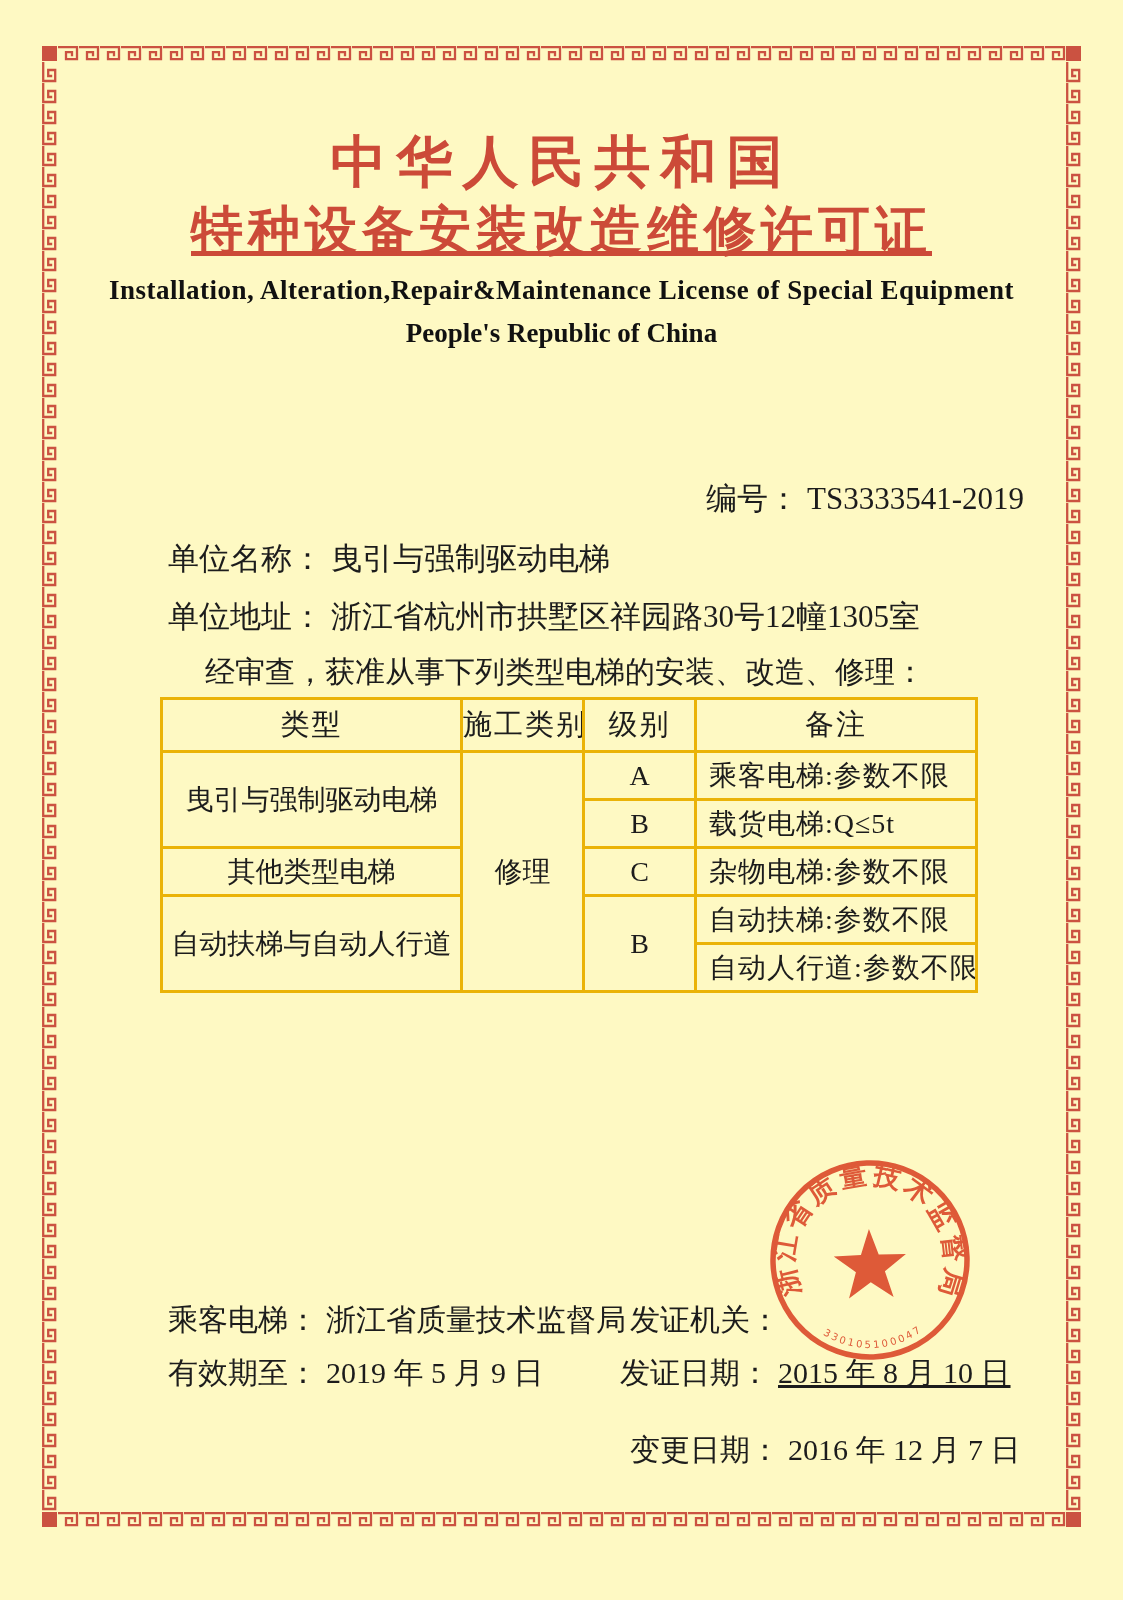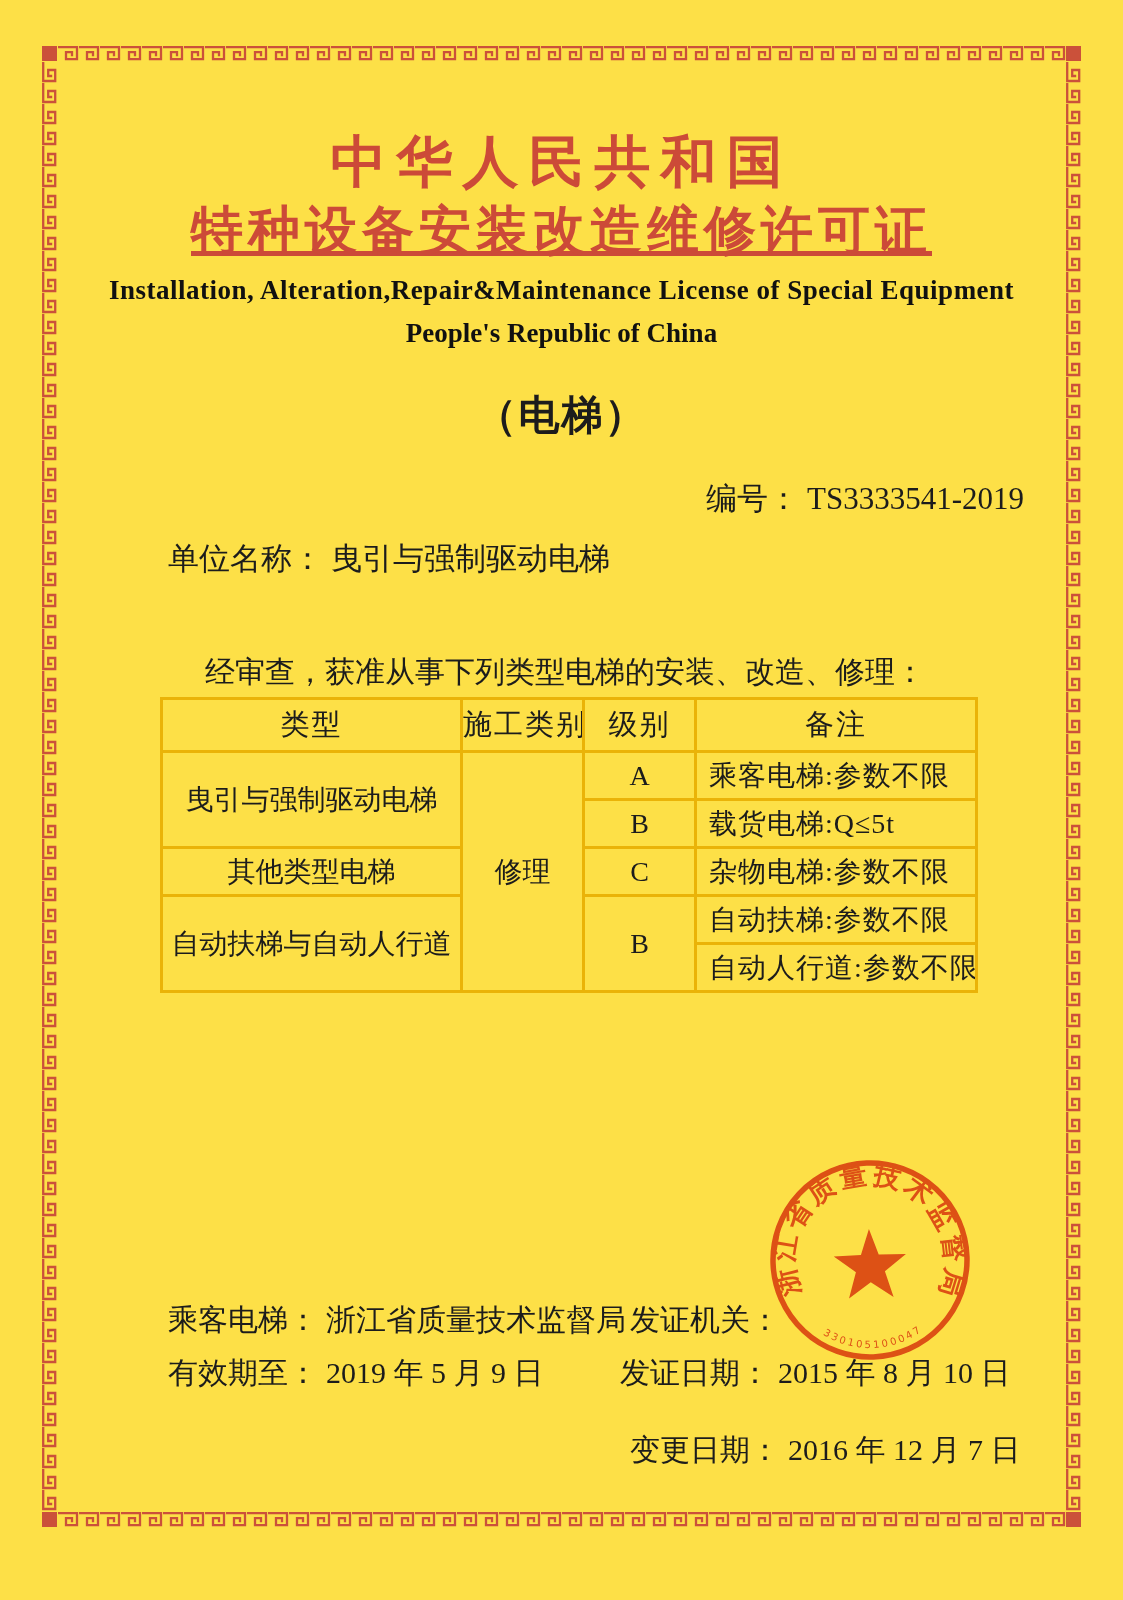--- a/index.html
+++ b/index.html
@@ -1,18 +1,18 @@
 <!DOCTYPE html>
 <html><head>
 <meta charset="utf-8">
 <style>
   html,body{margin:0;padding:0;background:#e8e8e6;}
   .page{
     position:relative;width:1123px;height:1600px;margin:0 auto;
-    background:#fde047;overflow:hidden;
+    background:#fef9c3;overflow:hidden;
     font-family:"Liberation Serif","DejaVu Serif",serif;color:#1c1c1c;
   }
   .frame-svg{position:absolute;left:0;top:0;pointer-events:none;}
   .titles{position:absolute;left:0;top:132px;width:100%;text-align:center;}
   .t-cn1{font-size:56px;font-weight:bold;letter-spacing:10px;line-height:1.1;}
   .t-cn2{font-size:52px;font-weight:bold;letter-spacing:5px;line-height:1.1;margin-top:8px;}
   .t-en1{font-size:27px;font-weight:bold;color:#111;margin-top:16px;letter-spacing:0.5px;}
   .t-en2{font-size:27px;font-weight:bold;color:#111;margin-top:12px;}
   .subtitle{position:absolute;left:0;top:388px;width:100%;text-align:center;
     font-size:41px;font-weight:bold;letter-spacing:2px;}
@@ -32,21 +32,21 @@
     padding:0;font-weight:normal;overflow:hidden;white-space:nowrap;
   }
   .scope-table th{height:50px;font-size:29px;letter-spacing:2px;}
   .scope-table td{height:45px;}
   .scope-table td.remark{text-align:left;padding-left:12px;letter-spacing:1px;}
   .footer-row{position:absolute;font-size:30px;white-space:nowrap;}
   .f-approve{left:168px;top:1300px;}
   .f-issuer{left:630px;top:1300px;}
   .f-valid{left:168px;top:1353px;}
   .f-issued{left:620px;top:1353px;}
-  .f-issued .fv{}
+  .f-issued .fv{text-decoration:underline;}
   .f-changed{left:630px;top:1430px;}
   .stamp{
     position:absolute;left:766px;top:1156px;width:208px;height:208px;
     mix-blend-mode:multiply;opacity:0.93;transform:rotate(-2deg);
   }
 </style>
 </head>
 <body>
 
 <div class="page">
@@ -66,28 +66,30 @@
     </g>
   </svg>
 
   <div class="titles">
     <div class="t-cn1" style="color:#cc4a38;">中华人民共和国</div>
     <div class="t-cn2" style="color:#cc4a38;text-decoration:underline;">特种设备安装改造维修许可证</div>
     <div class="t-en1">Installation, Alteration,Repair&amp;Maintenance License of Special Equipment</div>
     <div class="t-en2">People's Republic of China</div>
   </div>
 
-  <div class="subtitle">（电梯）</div>
 
   <div class="license-no">
     <span>编号：</span><span class="fv">TS3333541-2019</span>
   </div>
 
   <div class="field-row row-name">
     <span>单位名称：</span><span class="fv">曳引与强制驱动电梯</span>
+  </div>
+  <div class="field-row row-addr">
+    <span>单位地址：</span><span class="fv">浙江省杭州市拱墅区祥园路30号12幢1305室</span>
   </div>
   <div class="field-row row-note">经审查，获准从事下列类型电梯的安装、改造、修理：</div>
 
   <table class="scope-table">
     <colgroup>
       <col style="width:300px">
         <col style="width:122px">
       <col style="width:112px">
         <col style="width:281px">
     </colgroup>

